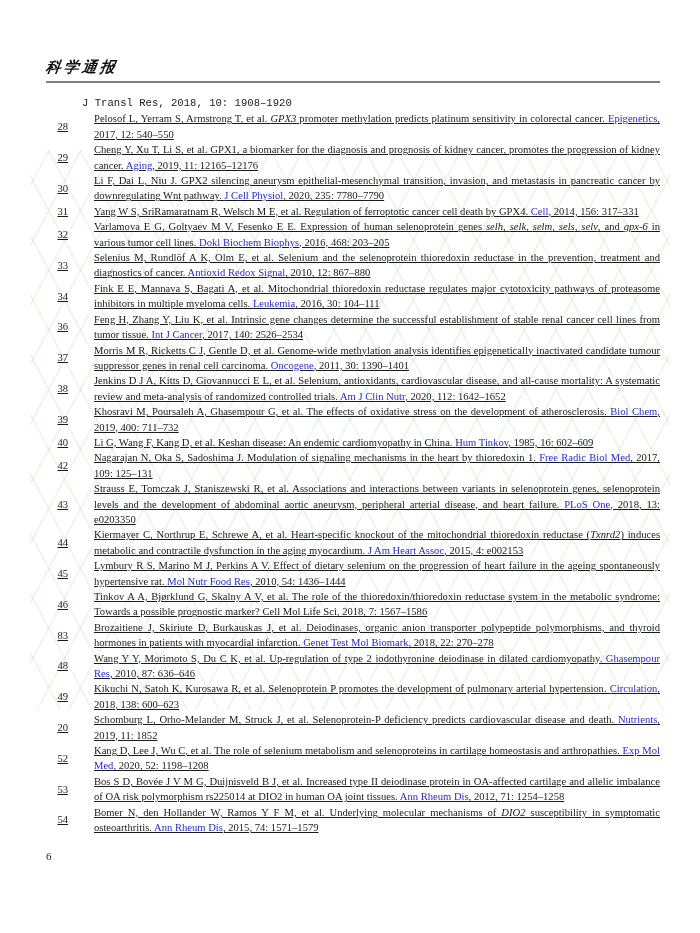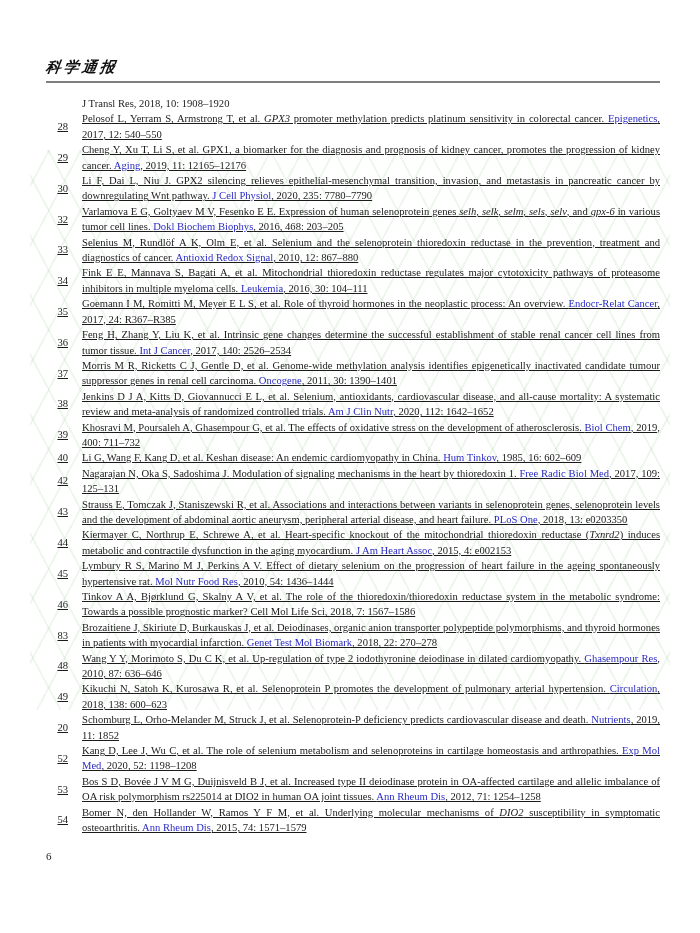--- a/index.html
+++ b/index.html
@@ -55,35 +55,37 @@
     margin-bottom: 13px;
   }
   .refs {
     font-size: 10.6px;
     line-height: 15.4px;
     text-align: justify;
   }
   .carryover {
     margin-left: 36px;
     text-align: left;
+    font-family: Liberation Mono, monospace;
   }
   .ref-row {
     display: flex;
     align-items: center;
     text-decoration: underline;
   }
   .ref-num {
     flex: 0 0 22px;
     text-align: right;
     margin-right: 14px;
     white-space: nowrap;
   }
   .ref-text {
     flex: 1 1 auto;
     text-align: justify;
+    margin-left: 12px;
   }
   .seg { color: #1b1b1b; }
   .seg.link { color: #2a2ac4; cursor: pointer; }
   .seg.italic { font-style: italic; }
   .page-number {
     margin-top: 14px;
     font-size: 11px;
     text-align: left;
   }
 </style>
@@ -105,37 +107,37 @@
           <div class="ref-row">
             <div class="ref-num">28</div>
             <div class="ref-text"><span class="seg">Pelosof L, Yerram S, Armstrong T, et al. </span><span class="seg italic">GPX3</span><span class="seg"> promoter methylation predicts platinum sensitivity in colorectal cancer. </span><span class="seg link">Epigenetics</span><span class="seg">, 2017, 12: 540–550</span></div>
           </div>
           <div class="ref-row">
             <div class="ref-num">29</div>
             <div class="ref-text"><span class="seg">Cheng Y, Xu T, Li S, et al. GPX1, a biomarker for the diagnosis and prognosis of kidney cancer, promotes the progression of kidney cancer. </span><span class="seg link">Aging</span><span class="seg">, 2019, 11: 12165–12176</span></div>
           </div>
           <div class="ref-row">
             <div class="ref-num">30</div>
-            <div class="ref-text"><span class="seg">Li F, Dai L, Niu J. GPX2 silencing relieves epithelial-mesenchymal transition, invasion, and metastasis in pancreatic cancer by downregulating Wnt pathway. </span><span class="seg link">J Cell Physiol</span><span class="seg">, 2020, 235: 7780–7790</span></div>
+            <div class="ref-text"><span class="seg">Li F, Dai L, Niu J. GPX2 silencing aneurysm epithelial-mesenchymal transition, invasion, and metastasis in pancreatic cancer by downregulating Wnt pathway. </span><span class="seg link">J Cell Physiol</span><span class="seg">, 2020, 235: 7780–7790</span></div>
+          </div>
+          <div class="ref-row">
+            <div class="ref-num">31</div>
+            <div class="ref-text"><span class="seg">Yang W S, SriRamaratnam R, Welsch M E, et al. Regulation of ferroptotic cancer cell death by GPX4. </span><span class="seg link">Cell</span><span class="seg">, 2014, 156: 317–331</span></div>
           </div>
           <div class="ref-row">
             <div class="ref-num">32</div>
             <div class="ref-text"><span class="seg">Varlamova E G, Goltyaev M V, Fesenko E E. Expression of human selenoprotein genes </span><span class="seg italic">selh</span><span class="seg">, </span><span class="seg italic">selk</span><span class="seg">, </span><span class="seg italic">selm</span><span class="seg">, </span><span class="seg italic">sels</span><span class="seg">, </span><span class="seg italic">selv</span><span class="seg">, and </span><span class="seg italic">gpx-6</span><span class="seg"> in various tumor cell lines. </span><span class="seg link">Dokl Biochem Biophys</span><span class="seg">, 2016, 468: 203–205</span></div>
           </div>
           <div class="ref-row">
             <div class="ref-num">33</div>
             <div class="ref-text"><span class="seg">Selenius M, Rundlöf A K, Olm E, et al. Selenium and the selenoprotein thioredoxin reductase in the prevention, treatment and diagnostics of cancer. </span><span class="seg link">Antioxid Redox Signal</span><span class="seg">, 2010, 12: 867–880</span></div>
           </div>
           <div class="ref-row">
             <div class="ref-num">34</div>
             <div class="ref-text"><span class="seg">Fink E E, Mannava S, Bagati A, et al. Mitochondrial thioredoxin reductase regulates major cytotoxicity pathways of proteasome inhibitors in multiple myeloma cells. </span><span class="seg link">Leukemia</span><span class="seg">, 2016, 30: 104–111</span></div>
-          </div>
-          <div class="ref-row">
-            <div class="ref-num">35</div>
-            <div class="ref-text"><span class="seg">Goemann I M, Romitti M, Meyer E L S, et al. Role of thyroid hormones in the neoplastic process: An overview. </span><span class="seg link">Endocr-Relat Cancer</span><span class="seg">, 2017, 24: R367–R385</span></div>
           </div>
           <div class="ref-row">
             <div class="ref-num">36</div>
             <div class="ref-text"><span class="seg">Feng H, Zhang Y, Liu K, et al. Intrinsic gene changes determine the successful establishment of stable renal cancer cell lines from tumor tissue. </span><span class="seg link">Int J Cancer</span><span class="seg">, 2017, 140: 2526–2534</span></div>
           </div>
           <div class="ref-row">
             <div class="ref-num">37</div>
             <div class="ref-text"><span class="seg">Morris M R, Ricketts C J, Gentle D, et al. Genome-wide methylation analysis identifies epigenetically inactivated candidate tumour suppressor genes in renal cell carcinoma. </span><span class="seg link">Oncogene</span><span class="seg">, 2011, 30: 1390–1401</span></div>
           </div>
           <div class="ref-row">

